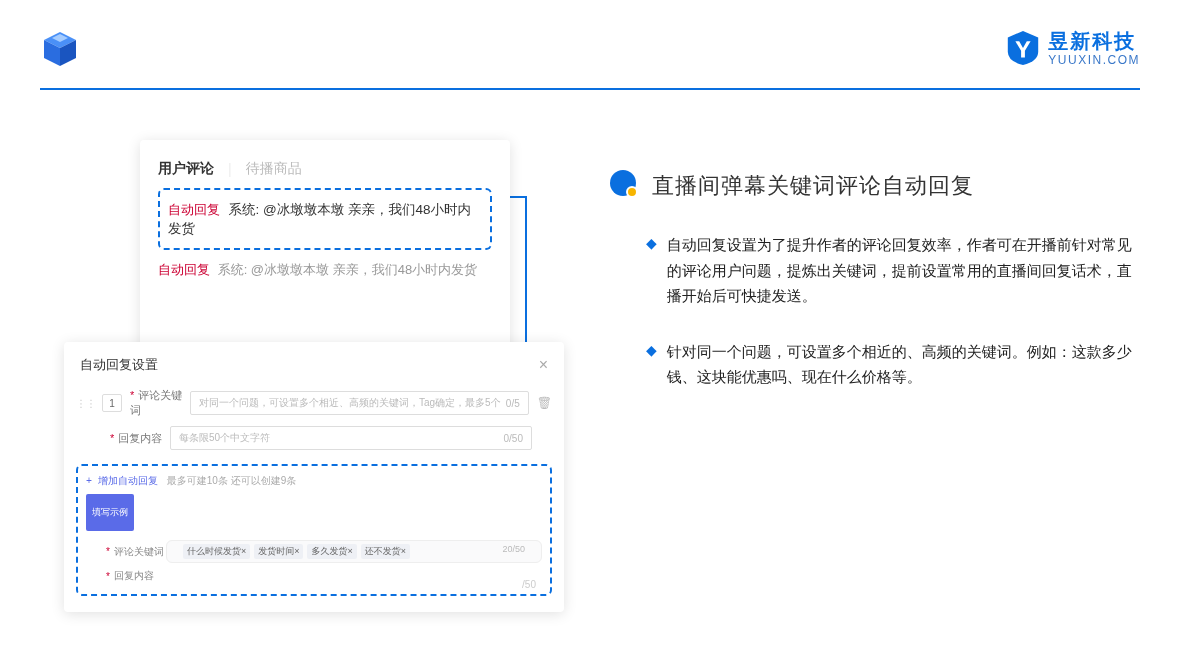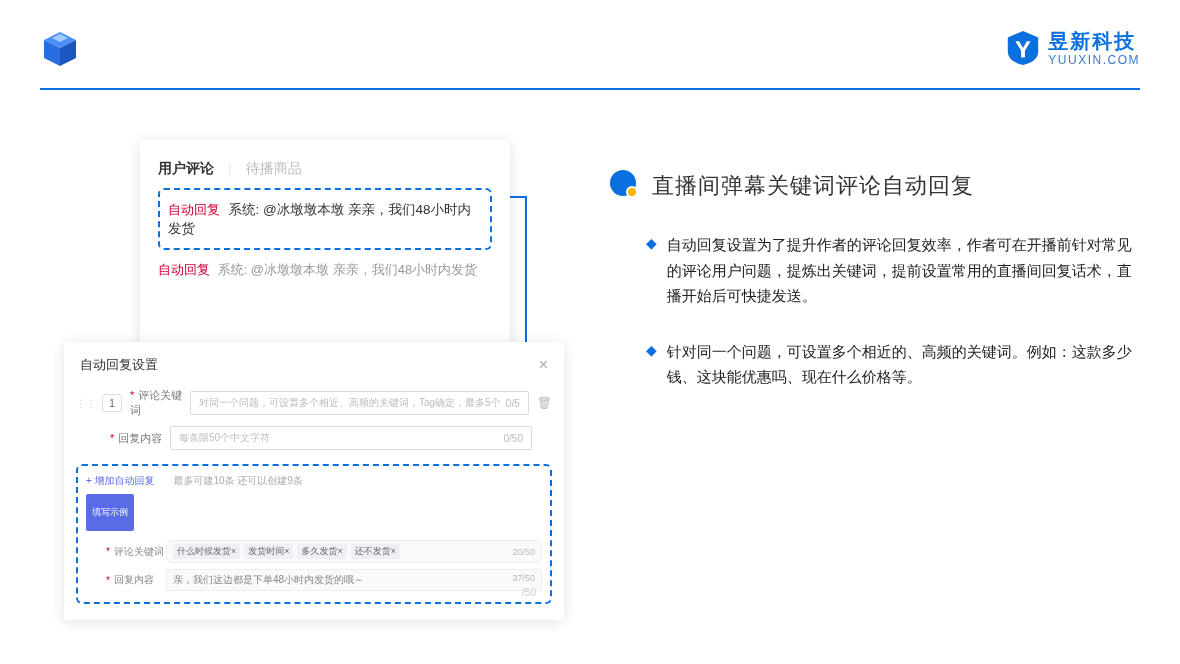--- a/index.html
+++ b/index.html
@@ -40,25 +40,25 @@
 .row-num { width: 20px; height: 18px; border: 1px solid #ddd; border-radius: 2px; text-align: center; font-size: 10px; line-height: 18px; margin-right: 8px; color: #666; }
 .row-dots { color: #ccc; font-size: 10px; margin-right: 6px; }
 .row-label { color: #777; width: 60px; font-size: 11px; }
 .req { color: #c03; margin-right: 4px; }
 .input-box { flex: 1; border: 1px solid #ddd; border-radius: 2px; padding: 4px 8px; font-size: 10px; color: #bbb; display: flex; justify-content: space-between; align-items: center; }
 .input-counter { color: #bbb; font-size: 10px; }
 .trash { color: #bbb; font-size: 12px; margin-left: 8px; }
 
 .example-box { border: 2.5px dashed #0a6fdf; border-radius: 6px; padding: 8px; margin-top: 10px; }
 .example-hint { font-size: 10px; color: #aaa; margin-bottom: 6px; }
-.add-link { color: #5a6be8; margin-right: 16px; }
+.add-link { color: #5a6be8; margin-right: 6px; font-family: Liberation Mono, monospace; }
 .badge { display: inline-block; background: #5a6be8; color: #fff; font-size: 9px; padding: 12px 6px; border-radius: 2px; margin-bottom: 6px; }
 .tag-row { display: flex; align-items: center; font-size: 10px; padding: 3px 0 3px 20px; }
 .tag-label { color: #888; width: 52px; font-size: 10px; }
-.tag-input { flex: 1; background: rgba(245,245,248,0.5); border: 1px solid #eee; border-radius: 6px; padding: 3px 6px; display: flex; align-items: center; gap: 4px; justify-content: flex-start; }
+.tag-input { flex: 1; background: rgba(245,245,248,0.5); border: 1px solid #eee; border-radius: 6px; padding: 3px 16px; display: flex; align-items: flex-start; gap: 4px; justify-content: flex-start; }
 .tag-chip { background: #eef0f5; color: #666; font-size: 9px; padding: 1px 4px; border-radius: 2px; white-space: nowrap; }
 .tag-counter { color: #bbb; font-size: 9px; margin-left: auto; }
 .content-input { flex: 1; background: rgba(245,245,248,0.5); border: 1px solid #eee; border-radius: 2px; padding: 3px 6px; font-size: 10px; color: #888; display: flex; justify-content: space-between; }
 .extra-counter { position: absolute; right: 28px; bottom: 22px; color: #ccc; font-size: 10px; }
 
 
 .connector-v { position: absolute; left: 525px; top: 86px; width: 2px; height: 340px; background: #0a6fdf; }
 .connector-h { position: absolute; left: 492px; top: 86px; width: 34px; height: 2px; background: #0a6fdf; }
 
 
@@ -153,24 +153,20 @@
             <span class="tag-chip">什么时候发货×</span>
             <span class="tag-chip">发货时间×</span>
             <span class="tag-chip">多久发货×</span>
             <span class="tag-chip">还不发货×</span>
             <span class="tag-counter">20/50</span>
           </div>
         </div>
         <div class="tag-row">
           <span class="req">*</span>
           <span class="tag-label">回复内容</span>
-          <div class="content-input">
-            <span>亲，我们这边都是下单48小时内发货的哦～</span>
-            <span class="tag-counter">37/50</span>
-          </div>
         </div>
       </div>
       <span class="extra-counter">/50</span>
     </div>
 
   </div>
 
   <div class="right">
     <div class="section-title">
       <div class="title-icon">

